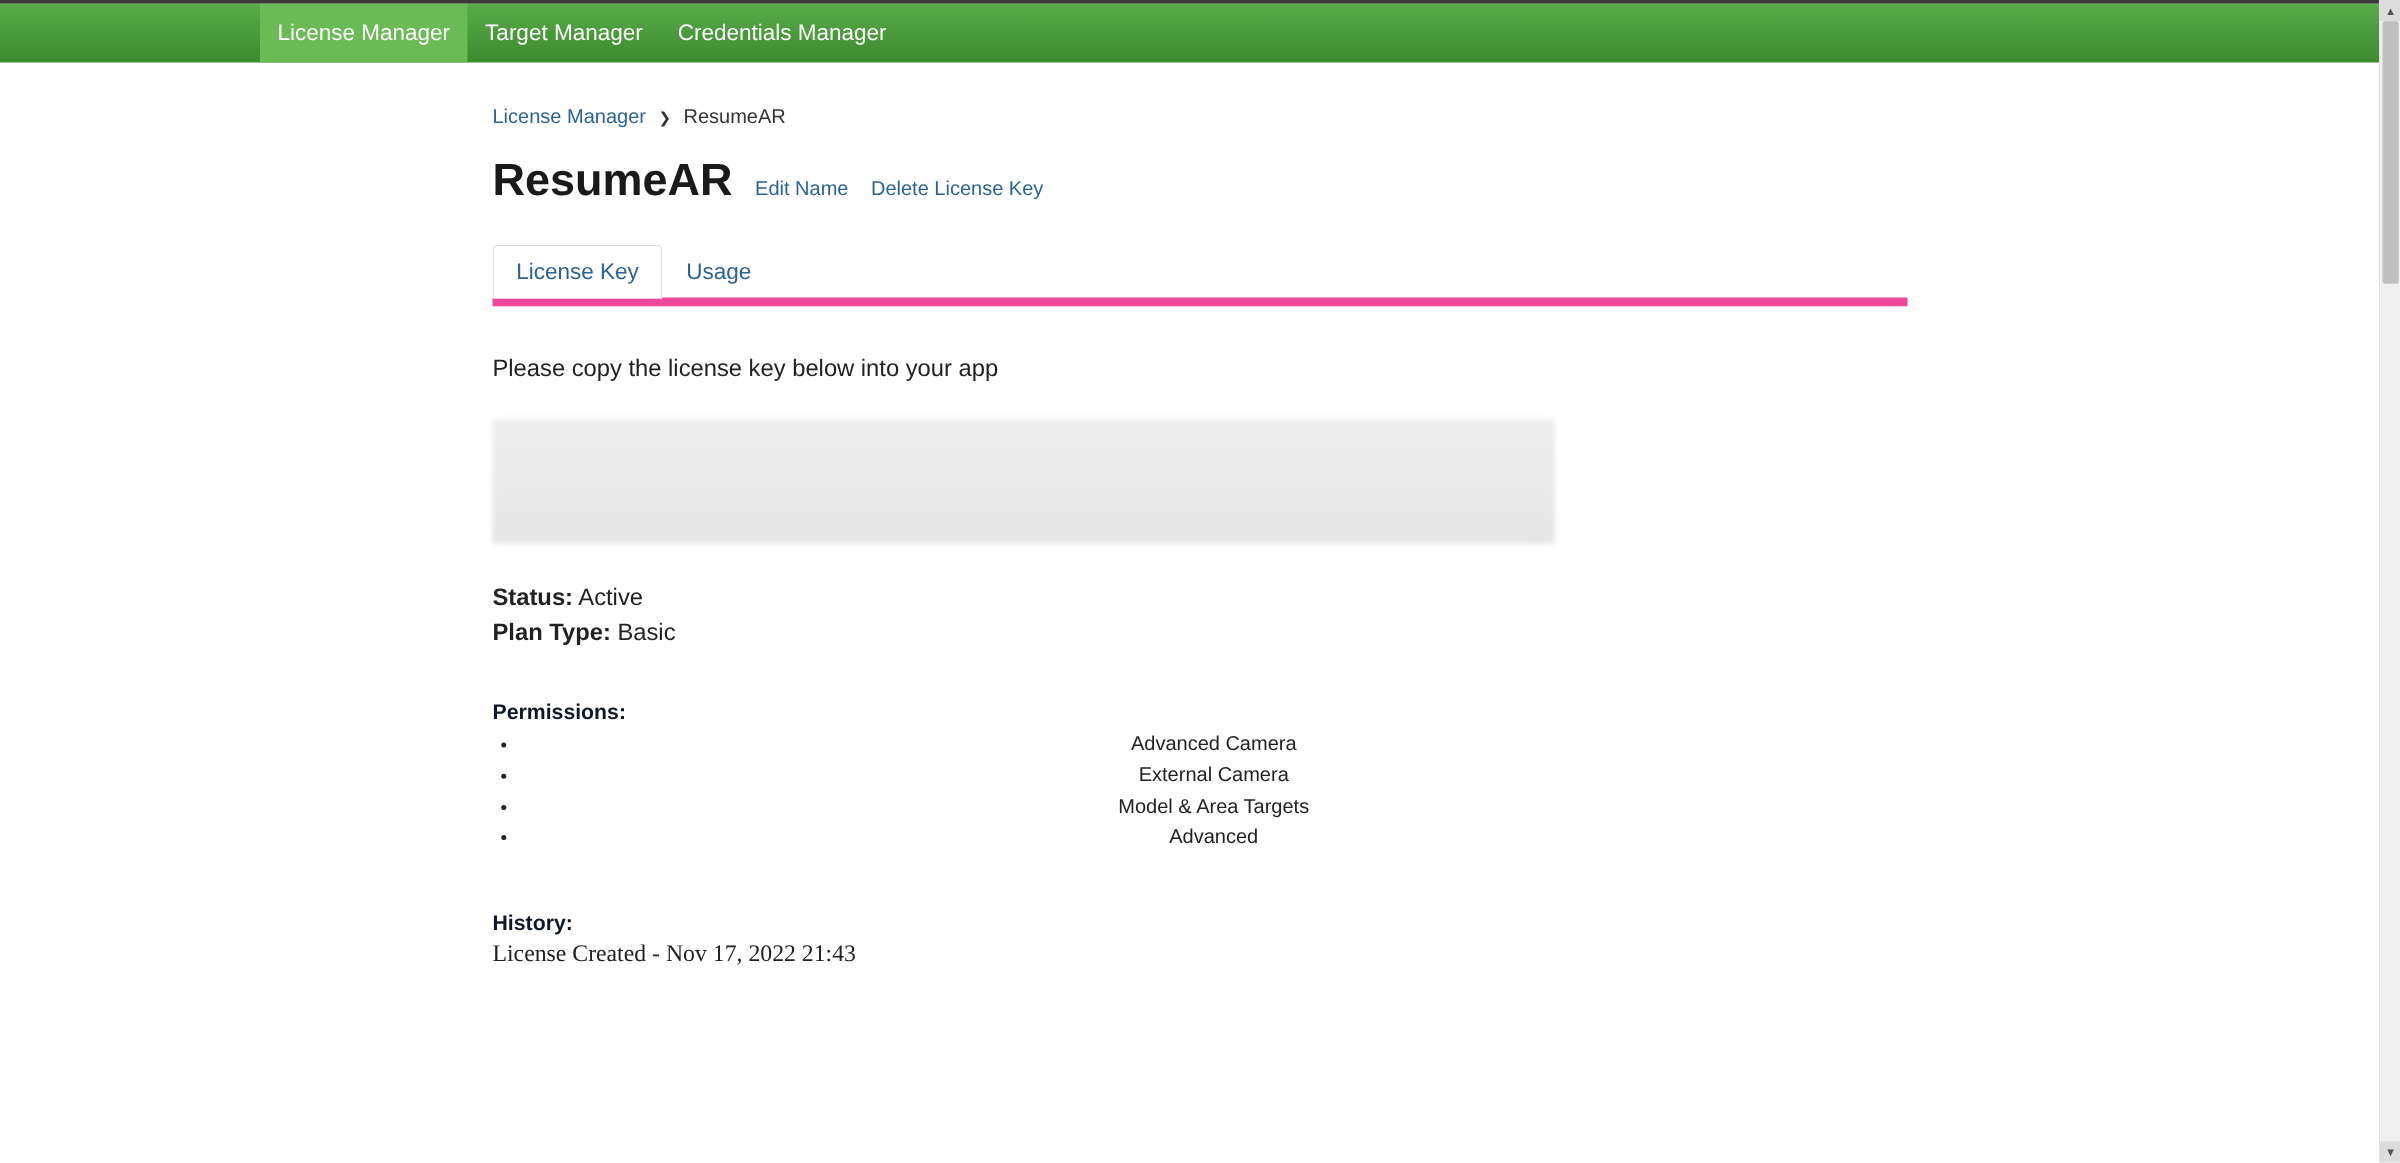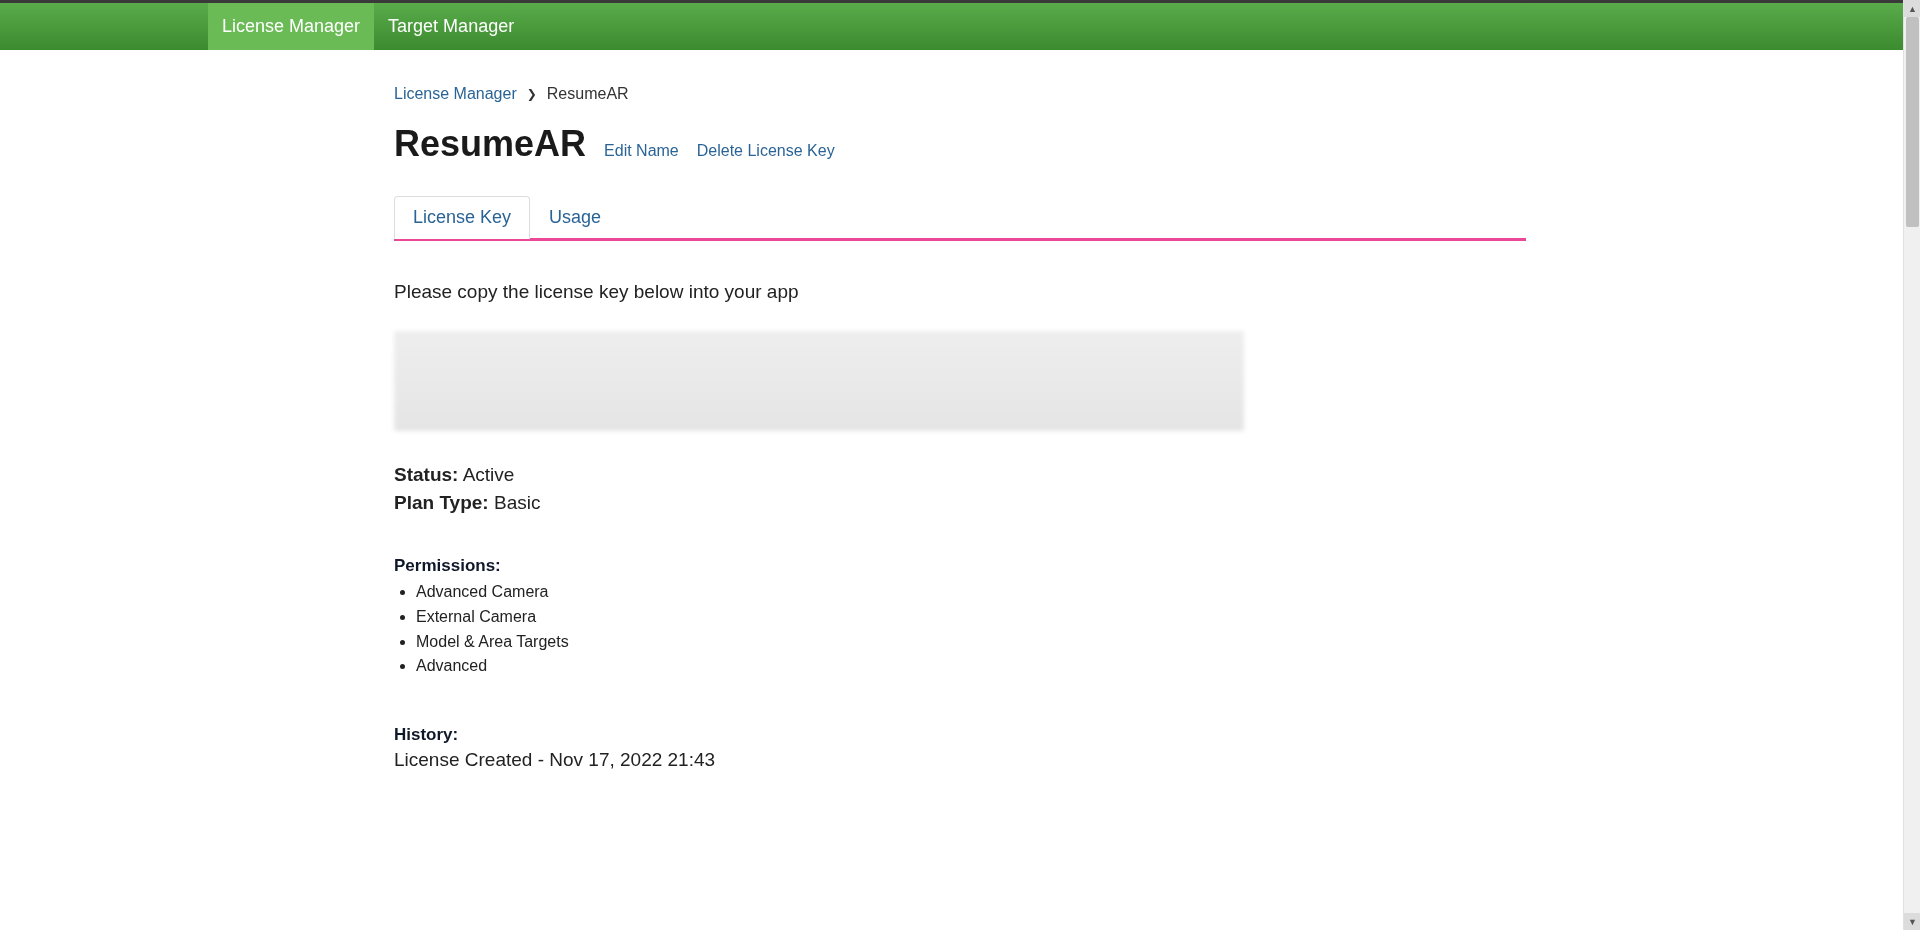--- a/index.html
+++ b/index.html
@@ -69,21 +69,21 @@
       font-weight: 700;
       color: #1a1a1a;
     }
     .action-link {
       color: #2a6496;
       font-size: 16px;
       cursor: pointer;
     }
     .tabs {
       display: flex;
-      border-bottom: 3px solid #ec4899;
+      border-bottom: 7px solid #ec4899;
       margin-bottom: 40px;
     }
     .tab {
       padding: 10px 18px;
       font-size: 18px;
       color: #2a6496;
       cursor: pointer;
       position: relative;
       top: 1px;
       border: 1px solid transparent;
@@ -123,32 +123,34 @@
     .permissions-title, .history-title {
       font-size: 17px;
       font-weight: 700;
       color: #0f172a;
       margin-bottom: 4px;
     }
     .permissions-list {
       list-style: disc;
       padding-left: 22px;
       margin-bottom: 0;
+      text-align: center;
     }
     .permissions-list li {
       font-size: 16px;
       line-height: 1.55;
       color: #222;
     }
     .history-section {
       margin-top: 46px;
     }
     .history-item {
       font-size: 19px;
       color: #222;
+      font-family: Liberation Serif, serif;
     }
     .scrollbar {
       position: fixed;
       right: 0;
       top: 0;
       width: 17px;
       height: 100%;
       background: #f0f0f0;
       border-left: 1px solid #e0e0e0;
     }
@@ -181,20 +183,23 @@
 
 <div class="top-stripe"></div>
 
 <div class="nav-bar">
   <div class="nav-item active">
     <span>License Manager</span>
   </div>
   <div class="nav-item">
     <span>Target Manager</span>
   </div>
+  <div class="nav-item">
+    <span>Credentials Manager</span>
+  </div>
 </div>
 
 <div class="content">
 
   <div class="breadcrumb">
     <span class="breadcrumb-link">License Manager</span>
     <span class="breadcrumb-chevron">❯</span>
     <span class="breadcrumb-current">ResumeAR</span>
   </div>
 

